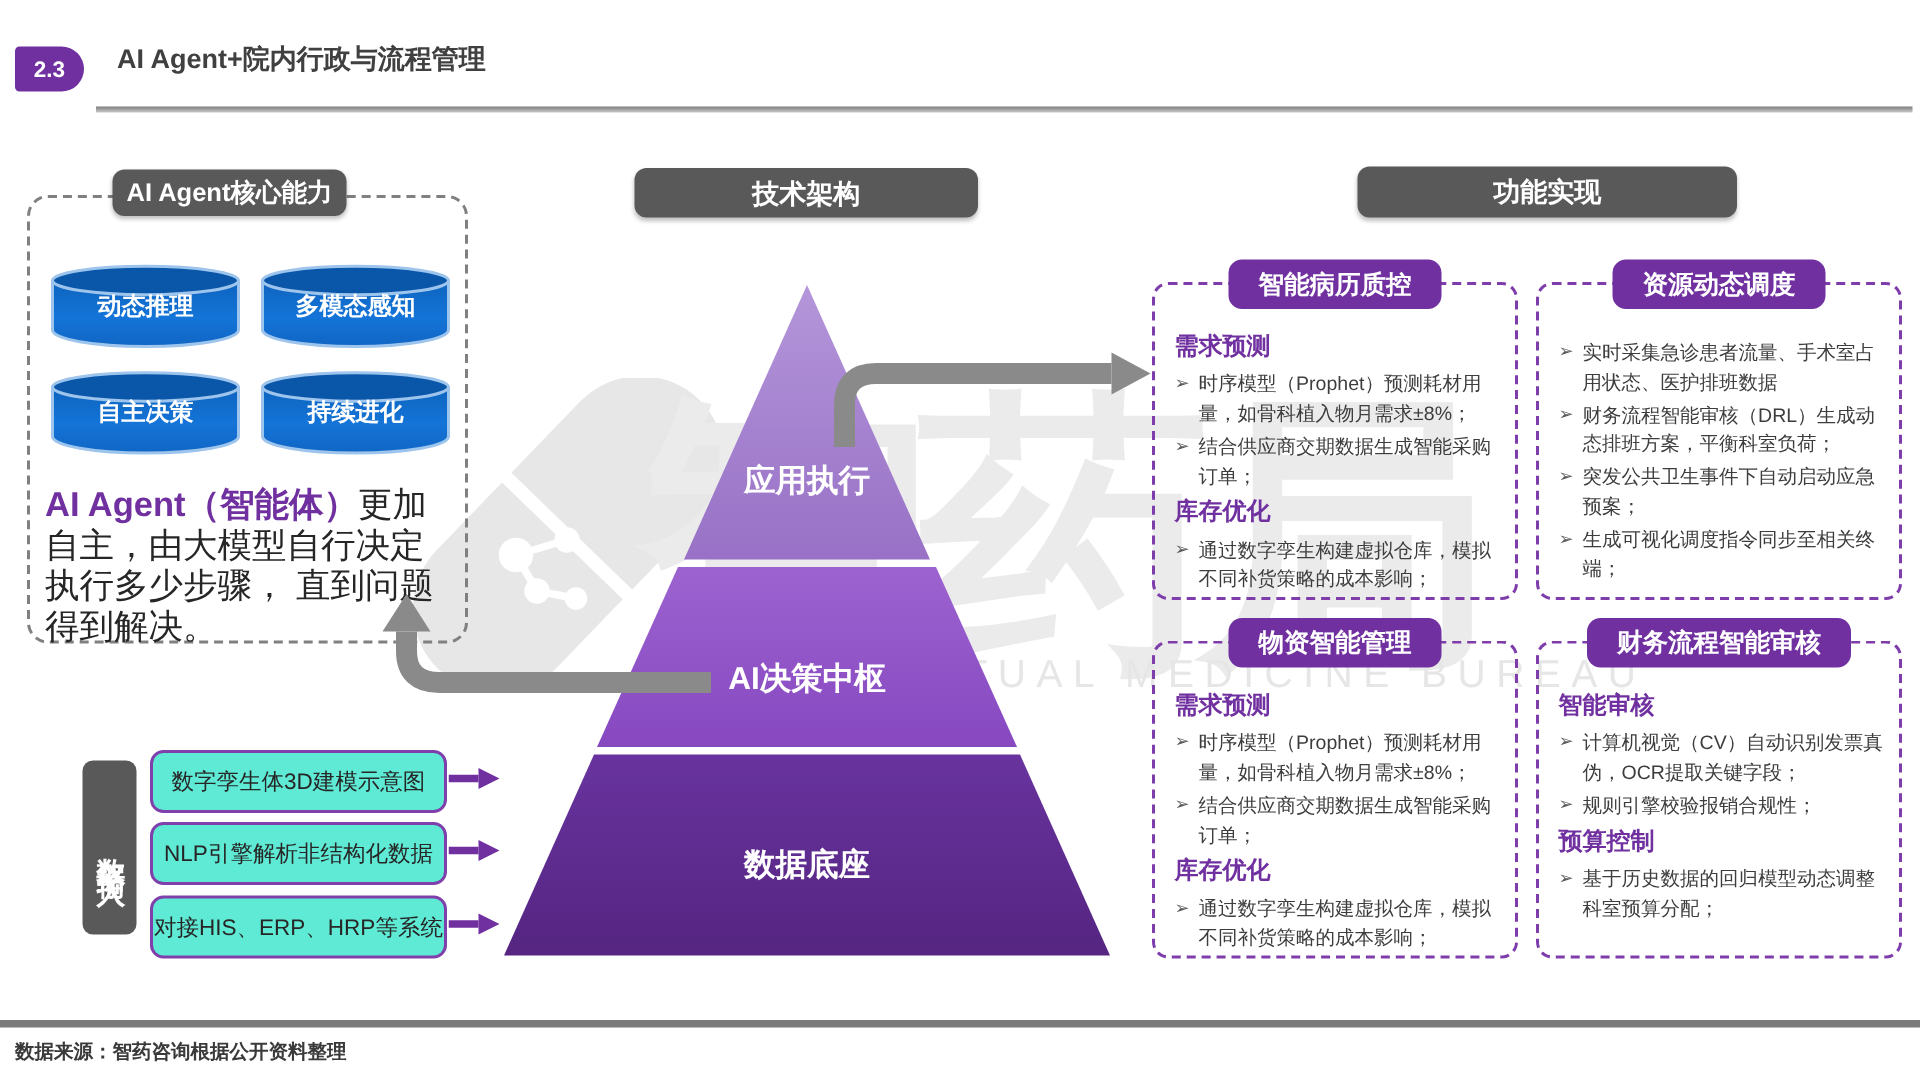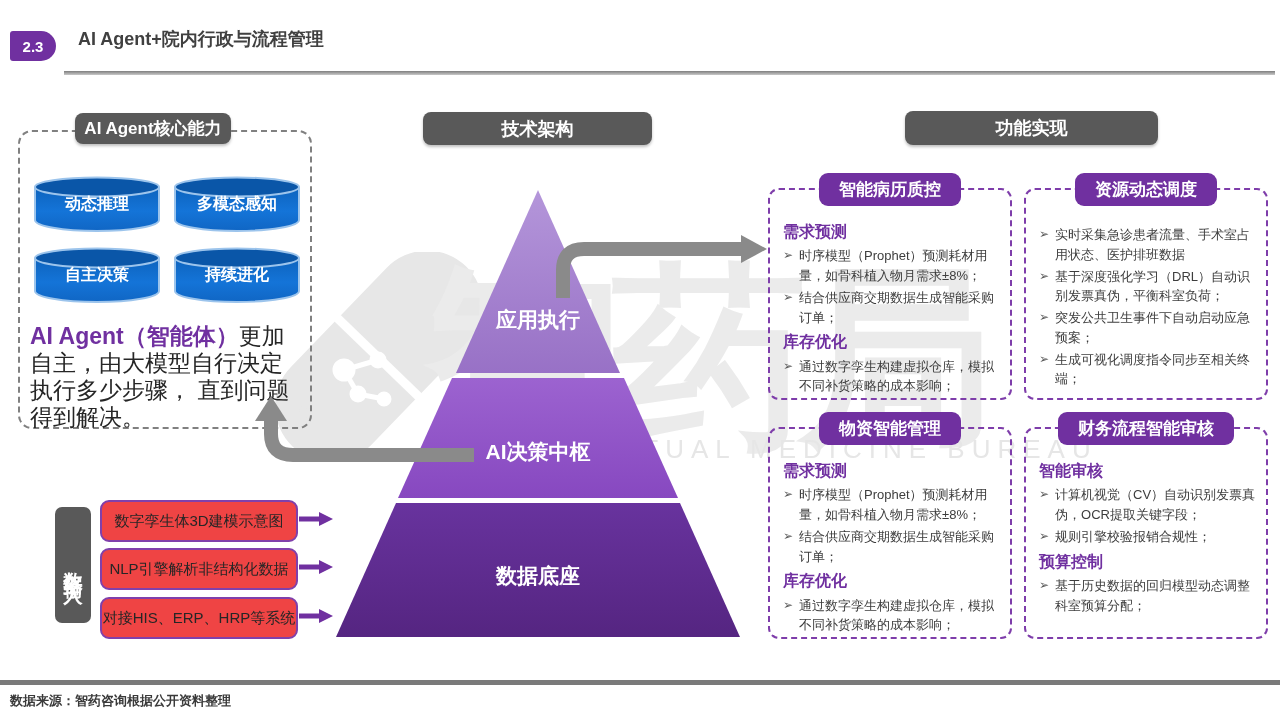--- a/index.html
+++ b/index.html
@@ -35,21 +35,21 @@
   .cap-hdr{left:50px;top:113px;width:156px;height:31px;font-size:17px;margin-left:25px;}
   .cylinder{width:130px;height:58px;z-index:3;}
   .cyl-label{position:absolute;left:0;right:0;top:19px;text-align:center;color:#fff;font-size:16px;font-weight:bold;}
   .desc{left:30px;top:323px;width:272px;margin:0;font-size:23px;line-height:27px;color:#262626;z-index:3;}
   .desc-hl{color:#7030a0;font-weight:bold;}
 
   
   .di-label{left:55px;top:507px;width:36px;height:116px;background:#595959;border-radius:7px;z-index:3;
     display:flex;align-items:center;justify-content:center;}
   .di-label span{writing-mode:vertical-rl;text-orientation:upright;color:#fff;font-size:19px;font-weight:bold;letter-spacing:4px;}
-  .di-item{width:194px;height:38px;background:#ef4444;border:2px solid #8040ab;border-radius:9px;z-index:3;
+  .di-item{width:194px;height:38px;background:#5eead4;border:2px solid #8040ab;border-radius:9px;z-index:3;
     display:flex;align-items:center;justify-content:center;font-size:15px;color:#262626;white-space:nowrap;}
   .di-arrow{z-index:3;}
 
   
   .pyr-hdr{left:423px;top:112px;width:229px;height:33px;font-size:18px;}
   .fn-hdr{left:905px;top:111px;width:253px;height:34px;font-size:18px;}
   .pyr-svg{left:0;top:0;z-index:1;}
   .arrow-svg{left:0;top:0;z-index:5;pointer-events:none;}
   .pyr-label{z-index:2;color:#fff;font-weight:bold;font-size:21px;text-align:center;white-space:nowrap;}
 
@@ -223,21 +223,21 @@
   <section class="abs fn-box" style="left:1024px;top:173px">
     <div class="fn-dash"></div>
     <h3 class="fn-title">资源动态调度</h3>
     <div class="fn-content" style="top:50px">
       <div class="bullet">
           <span class="bm">➢</span>
           <span class="bt">实时采集急诊患者流量、手术室占用状态、医护排班数据</span>
         </div>
       <div class="bullet">
           <span class="bm">➢</span>
-          <span class="bt">基于深度强化学习（DRL）自动识别发票真伪，平衡科室负荷；</span>
+          <span class="bt">财务流程智能审核（DRL）生成动态排班方案，平衡科室负荷；</span>
         </div>
       <div class="bullet">
           <span class="bm">➢</span>
           <span class="bt">突发公共卫生事件下自动启动应急预案；</span>
         </div>
       <div class="bullet">
           <span class="bm">➢</span>
           <span class="bt">生成可视化调度指令同步至相关终端；</span>
         </div>
     </div>

